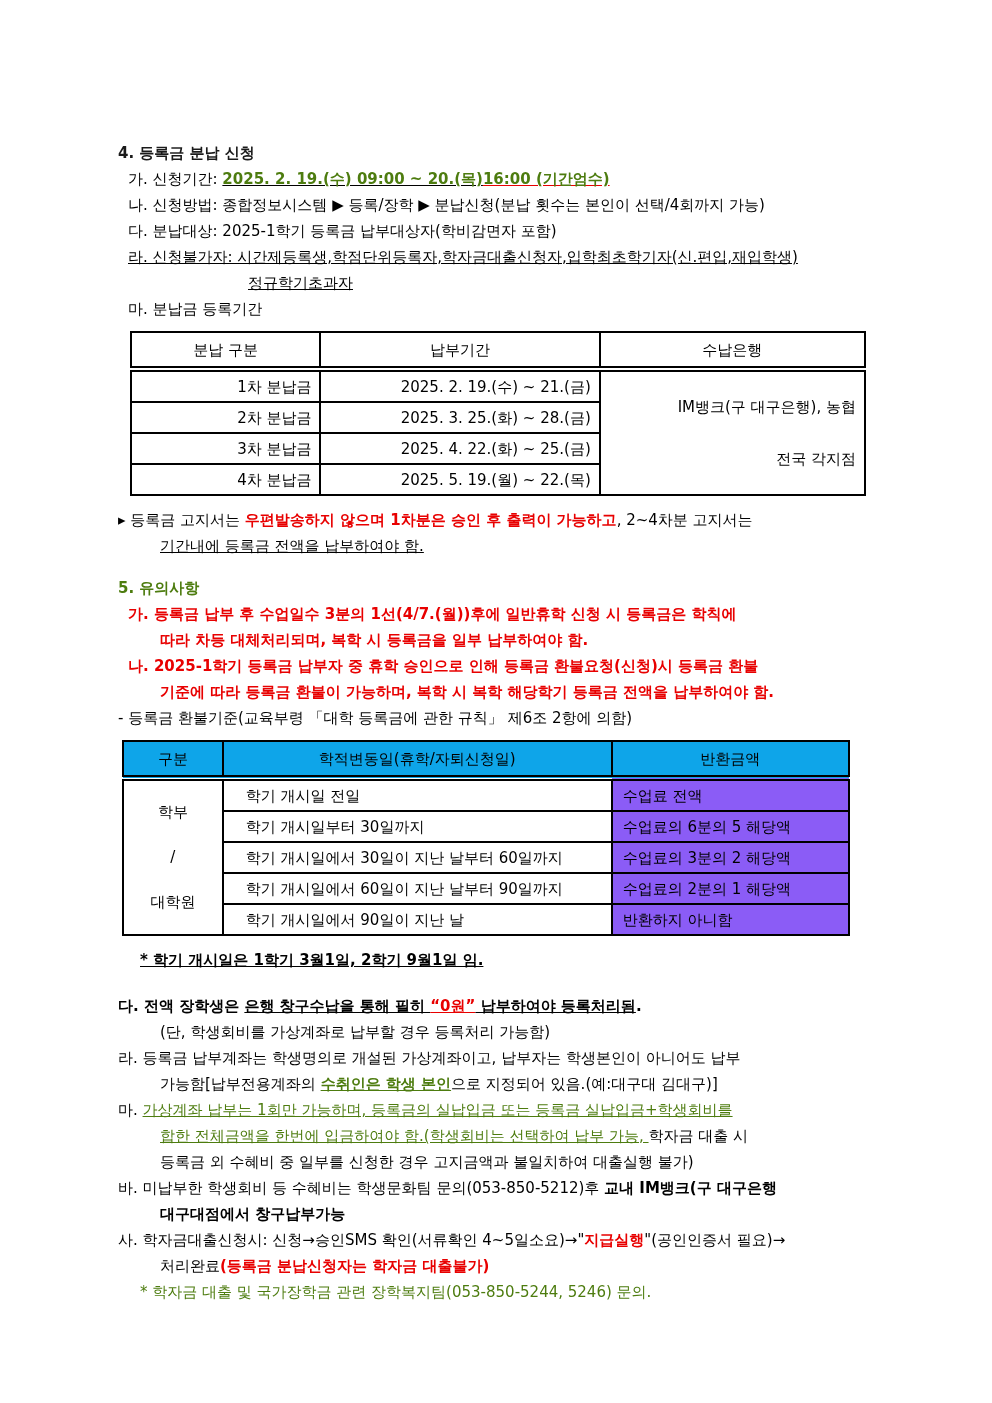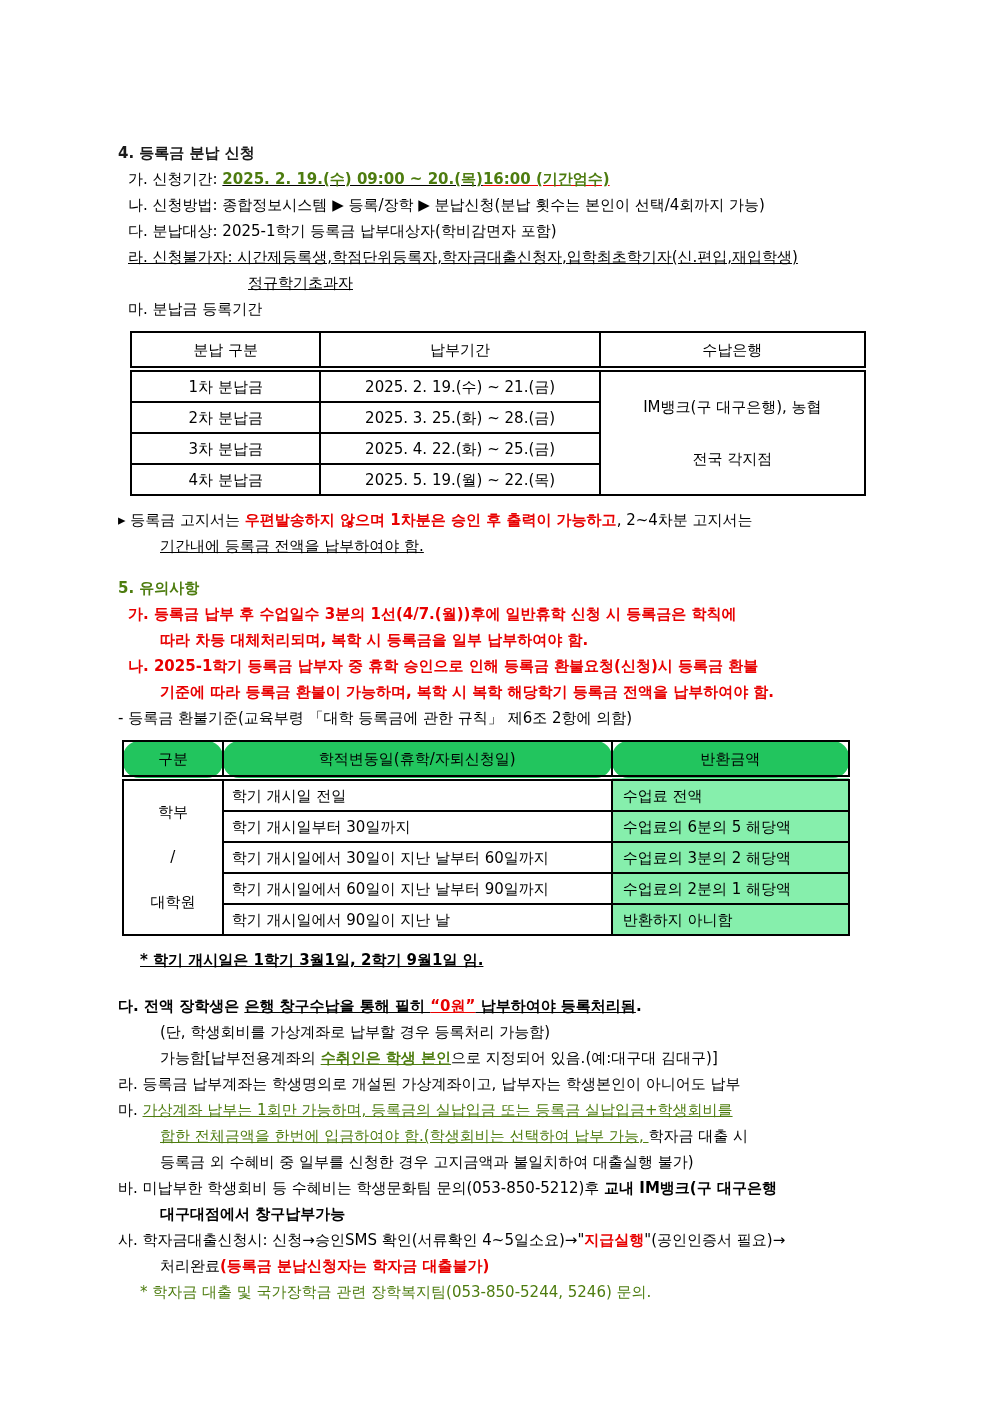--- a/index.html
+++ b/index.html
@@ -45,31 +45,31 @@
     margin-left:14px;
   }
   table.doc-table thead th {
     height:31px;
     border-bottom:6px double #000;
   }
   table.t1 { width:736px; }
   table.t1 col.c1 { width:190px; }
   table.t1 col.c2 { width:280px; }
   table.t1 col.c3 { width:266px; }
-  table.t1 tbody td { height:27px; }
+  table.t1 tbody td { height:27px;text-align:right; }
   table.t1 td.bank div { height:52px; line-height:52px; }
 
   table.t2 { width:728px; margin-left:4px; }
   table.t2 col.c1 { width:100px; }
   table.t2 col.c2 { width:390px; }
   table.t2 col.c3 { width:238px; }
-  table.t2 thead th { background:#22c55e;border-radius:16px; }
+  table.t2 thead th { background:#0ea5e9; }
   table.t2 tbody td { height:27px; }
-  table.t2 td.cell2 { text-align:left; padding-left:8px; }
-  table.t2 td.cell3 { text-align:left; padding-left:10px; background:#86efac; }
+  table.t2 td.cell2 { text-align:left; padding-left:22px; }
+  table.t2 td.cell3 { text-align:left; padding-left:10px; background:#8b5cf6; }
   table.t2 td.grp div { height:45px; line-height:45px; }
 </style>
 </head>
 <body>
 
 <div class="page">
 
   <div class="ln b gray-txt">4. 등록금 분납 신청</div>
 
   <div class="ln i1">
@@ -174,24 +174,24 @@
     </tbody>
   </table>
 
   <div class="ln star"><span class="b u">* 학기 개시일은 1학기 3월1일, 2학기 9월1일 임.</span></div>
 
   <div class="ln gapda b">
     <span>다. </span><span>전액 장학생은 </span><span class="ublk">은행 창구수납을 통해 필히 </span><span class="red u">“0원”</span><span class="ublk"> 납부하여야 등록처리됨</span><span>.</span>
   </div>
   <div class="ln i2">(단, 학생회비를 가상계좌로 납부할 경우 등록처리 가능함)</div>
 
+  <div class="ln">라. 등록금 납부계좌는 학생명의로 개설된 가상계좌이고, 납부자는 학생본인이 아니어도 납부</div>
   <div class="ln i2">
     <span>가능함[납부전용계좌의 </span><span class="blue b u">수취인은 학생 본인</span><span>으로 지정되어 있음.(예:대구대 김대구)]</span>
   </div>
-  <div class="ln">라. 등록금 납부계좌는 학생명의로 개설된 가상계좌이고, 납부자는 학생본인이 아니어도 납부</div>
 
   <div class="ln">
     <span>마. </span><span class="blue u">가상계좌 납부는 1회만 가능하며, 등록금의 실납입금 또는 등록금 실납입금+학생회비를</span>
   </div>
   <div class="ln i2">
     <span class="blue u">합한 전체금액을 한번에 입금하여야 함.(학생회비는 선택하여 납부 가능, </span><span> 학자금 대출 시</span>
   </div>
   <div class="ln i2">등록금 외 수혜비 중 일부를 신청한 경우 고지금액과 불일치하여 대출실행 불가)</div>
 
   <div class="ln">

